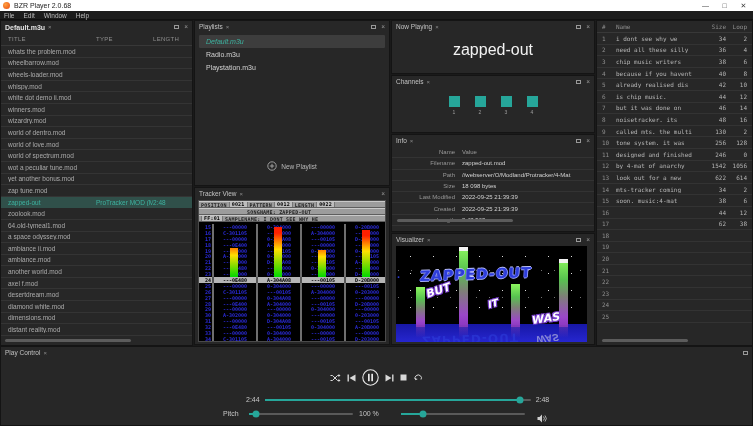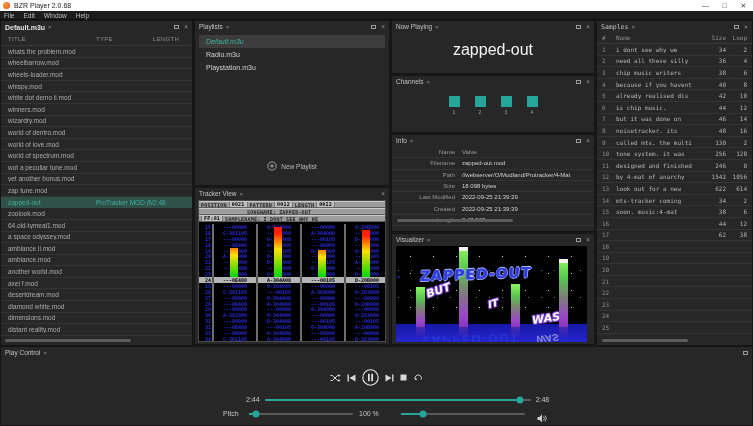--- a/index.html
+++ b/index.html
@@ -709,28 +709,20 @@
       <span class="vis-title">ZAPPED-OUT</span>
       <span class="vis-word w-but">BUT</span>
       <span class="vis-word w-it">IT</span>
       <span class="vis-word w-was">WAS</span>
       <span class="vis-refl-title">ZAPPED-OUT</span>
       <span class="vis-refl-was">WAS</span>
     </div>
   </div>
 
   <div class="panel p-samples">
-    <div class="phead">
-      <span class="ptitle">Samples</span>
-      <span class="pclose">×</span>
-      <span class="picons">
-        <span class="float-icon"></span>
-        <span class="close-icon">×</span>
-      </span>
-    </div>
     <div class="s-colhead">
       <span class="s-num">#</span>
       <span class="s-name">Name</span>
       <span class="s-size">Size</span>
       <span class="s-loop">Loop</span>
     </div>
     <div>
 
         <div class="s-row">
           <span class="s-num">1</span>

